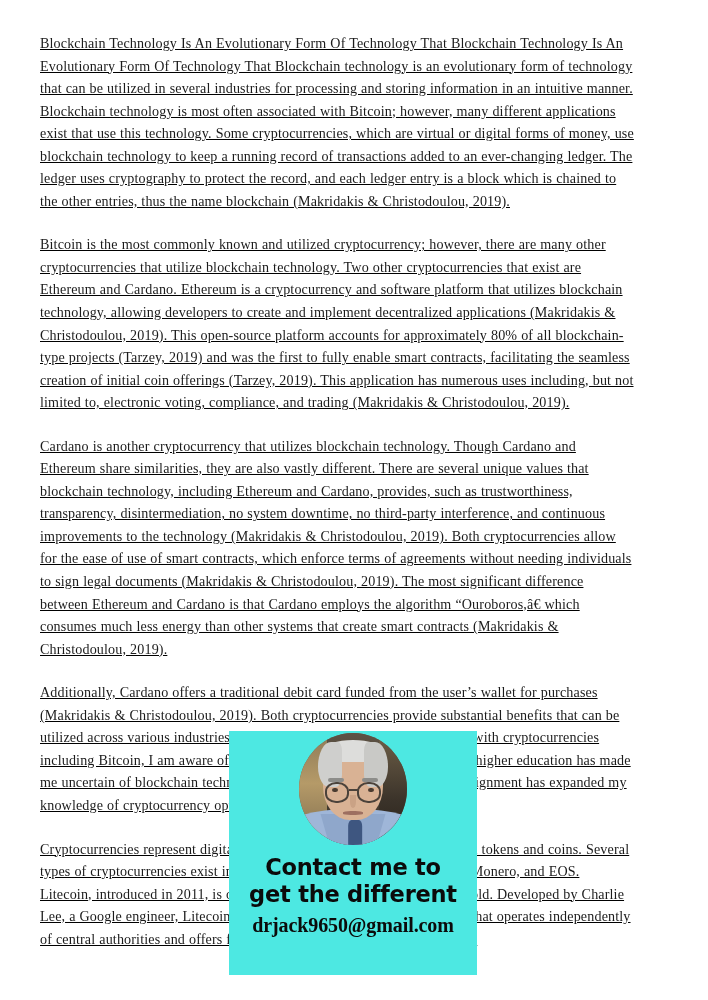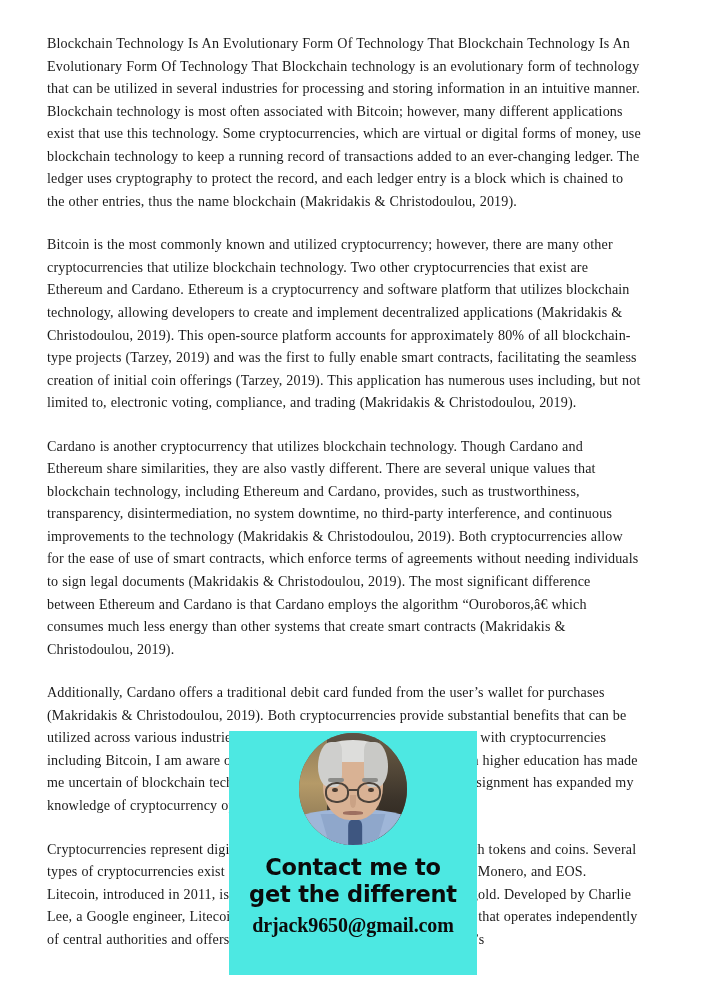--- a/index.html
+++ b/index.html
@@ -17,23 +17,24 @@
   #page {
     position: relative;
     width: 708px;
     height: 1000px;
     background: #ffffff;
     box-sizing: border-box;
   }
 
   #doc-body {
     position: absolute;
-    left: 47px;
+    left: 40px;
     top: 32px;
     width: 595px;
+    text-decoration: underline;
   }
 
   .para {
     font-family: "Liberation Serif", "DejaVu Serif", serif;
     font-size: 14.1px;
     line-height: 22.55px;
     color: #1b1b1b;
     text-align: left;
     margin: 0 0 21px 0;
     letter-spacing: 0.01em;

